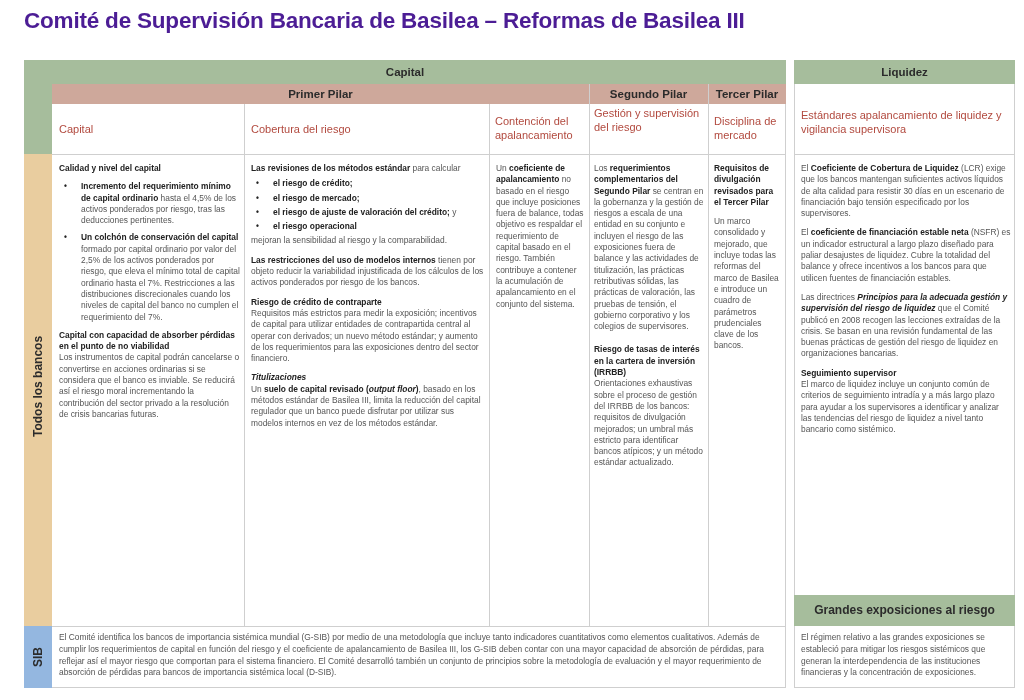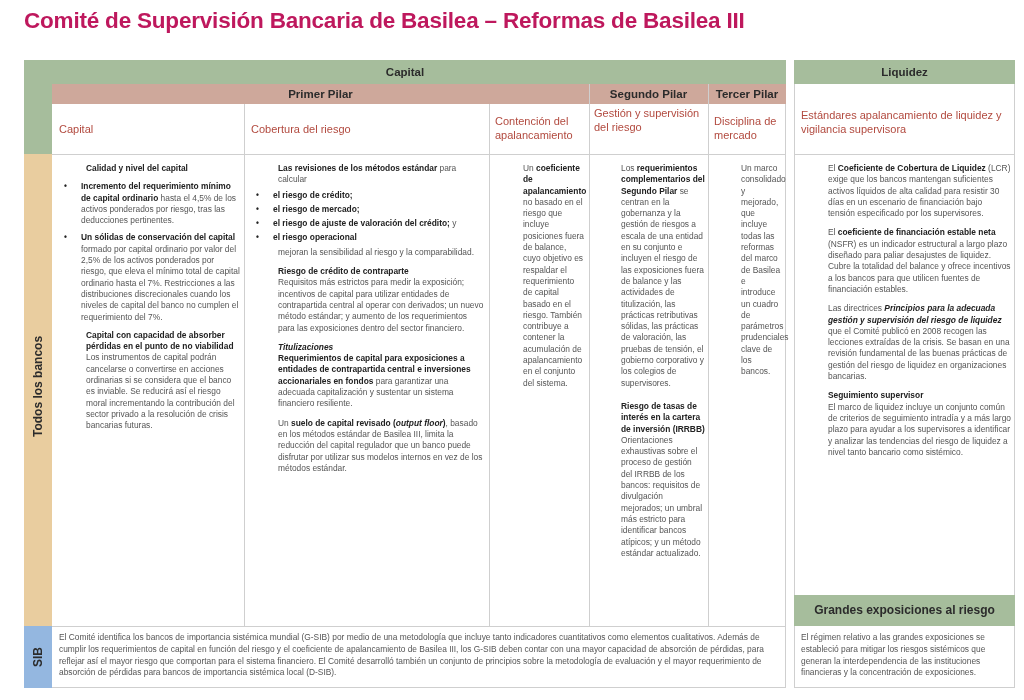--- a/index.html
+++ b/index.html
@@ -1,34 +1,34 @@
 <!DOCTYPE html>
 <html><head>
 <meta charset="utf-8">
 <style>
   * { box-sizing: border-box; margin: 0; padding: 0; }
   html, body { width: 1024px; height: 700px; background: #ffffff; overflow: hidden; }
   body { font-family: "Liberation Sans", "DejaVu Sans", sans-serif; color: #333; position: relative; }
 
-  .title { position: absolute; left: 24px; top: 8px; font-size: 22.5px; font-weight: bold; color: #be185d; letter-spacing: -0.2px; font-family: "Liberation Sans", sans-serif; }
+  .title { position: absolute; left: 24px; top: 8px; font-size: 22.5px; font-weight: bold; color: #4c1d95; letter-spacing: -0.2px; font-family: "Liberation Sans", sans-serif; }
   .subtitle { position: absolute; left: 24px; top: 38px; font-size: 8.2px; color: #444; margin-top: 39px; }
 
   .abs { position: absolute; }
   .green { background: #a6bd9c; }
   .pink { background: #cea89b; }
   .tan { background: #e9cd9f; }
   .blue { background: #94b7e0; }
   .bord { border: 1px solid #cfcfcf; }
 
   .hdr-text { font-weight: bold; font-size: 11.5px; color: #2b2b2b; text-align: center; }
   .cat { color: #b24a3f; font-size: 11px; line-height: 14px; }
 
   .cell { position: absolute; font-size: 8.4px; line-height: 11.3px; color: #555; padding: 0; }
   .cell b { color: #222; }
-  .cell p { margin-bottom: 8px; margin-left: 27px; }
+  .cell p { margin-bottom: 8px; }
   .cell ul { list-style: none; margin: 0 0 7px 0; padding: 0; }
   .cell li { position: relative; padding-left: 22px; margin-bottom: 6px; }
   .cell li::before { content: "•"; position: absolute; left: 5px; top: 0; color: #222; font-weight: bold; }
   .cell ul.tight li { margin-bottom: 3px; }
   .sect { font-weight: bold; color: #222; }
 
   .vline { position: absolute; width: 1px; background: #cfcfcf; }
   .hline { position: absolute; height: 1px; background: #cfcfcf; }
 
   .vert-label { position: absolute; transform: rotate(-90deg); transform-origin: center center; font-weight: bold; font-size: 12px; color: #2b2b2b; white-space: nowrap; }
@@ -73,53 +73,54 @@
 <div class="abs tan" style="left:24px; top:154px; width:28px; height:472px;"></div>
 <div class="vert-label" style="left:-12px; top:380px; width:100px; text-align:center;">Todos los bancos</div>
 
 <div class="abs blue" style="left:24px; top:626px; width:28px; height:62px;"></div>
 <div class="vert-label" style="left:18px; top:650px; width:40px; text-align:center;">SIB</div>
 
 <div class="cell" style="left:59px; top:163px; width:181px;">
   <p class="sect" style="margin-bottom:7px;">Calidad y nivel del capital</p>
   <ul>
     <li><b>Incremento del requerimiento mínimo de capital ordinario</b><span> hasta el 4,5% de los activos ponderados por riesgo, tras las deducciones pertinentes.</span></li>
-    <li><b>Un sólidas de conservación del capital</b><span> formado por capital ordinario por valor del 2,5% de los activos ponderados por riesgo, que eleva el mínimo total de capital ordinario hasta el 7%. Restricciones a las distribuciones discrecionales cuando los niveles de capital del banco no cumplen el requerimiento del 7%.</span></li>
+    <li><b>Un colchón de conservación del capital</b><span> formado por capital ordinario por valor del 2,5% de los activos ponderados por riesgo, que eleva el mínimo total de capital ordinario hasta el 7%. Restricciones a las distribuciones discrecionales cuando los niveles de capital del banco no cumplen el requerimiento del 7%.</span></li>
   </ul>
   <p class="sect" style="margin-bottom:0;">Capital con capacidad de absorber pérdidas en el punto de no viabilidad</p>
   <p>Los instrumentos de capital podrán cancelarse o convertirse en acciones ordinarias si se considera que el banco es inviable. Se reducirá así el riesgo moral incrementando la contribución del sector privado a la resolución de crisis bancarias futuras.</p>
 </div>
 
 <div class="cell" style="left:251px; top:163px; width:233px;">
   <p style="margin-bottom:4px;"><b>Las revisiones de los métodos estándar</b><span> para calcular</span></p>
   <ul class="tight" style="margin-bottom:3px;">
     <li><b>el riesgo de crédito;</b></li>
     <li><b>el riesgo de mercado;</b></li>
     <li><b>el riesgo de ajuste de valoración del crédito;</b><span> y</span></li>
     <li><b>el riesgo operacional</b></li>
   </ul>
   <p>mejoran la sensibilidad al riesgo y la comparabilidad.</p>
+  <p><b>Las restricciones del uso de modelos internos</b><span> tienen por objeto reducir la variabilidad injustificada de los cálculos de los activos ponderados por riesgo de los bancos.</span></p>
   <p class="sect" style="margin-bottom:0;">Riesgo de crédito de contraparte</p>
   <p>Requisitos más estrictos para medir la exposición; incentivos de capital para utilizar entidades de contrapartida central al operar con derivados; un nuevo método estándar; y aumento de los requerimientos para las exposiciones dentro del sector financiero.</p>
   <p class="sect" style="margin-bottom:0;font-style:italic;">Titulizaciones</p>
-  <p><b>Requerimientos de capital para exposiciones a entidades de contrapartida central e inversiones accionariales en fondos</b><span> para garantizar una adecuada capitalización y sustentar un sistema financiero resiliente.</span></p>
   <p><span>Un </span><b>suelo de capital revisado (</b><b><i>output floor</i></b><b>)</b><span>, basado en los métodos estándar de Basilea III, limita la reducción del capital regulador que un banco puede disfrutar por utilizar sus modelos internos en vez de los métodos estándar.</span></p>
 </div>
 
 <div class="cell" style="left:496px; top:163px; width:88px;">
-  <p><span>Un </span><b>coeficiente de apalancamiento</b><span> no basado en el riesgo que incluye posiciones fuera de balance, cuyo objetivo es respaldar el requerimiento de capital basado en el riesgo. También contribuye a contener la acumulación de apalancamiento en el conjunto del sistema.</span></p>
+  <p><span>Un </span><b>coeficiente de apalancamiento</b><span> no basado en el riesgo que incluye posiciones fuera de balance, todas objetivo es respaldar el requerimiento de capital basado en el riesgo. También contribuye a contener la acumulación de apalancamiento en el conjunto del sistema.</span></p>
 </div>
 
 <div class="cell" style="left:594px; top:163px; width:111px;">
   <p style="margin-bottom:12px;"><span>Los </span><b>requerimientos complementarios del Segundo Pilar</b><span> se centran en la gobernanza y la gestión de riesgos a escala de una entidad en su conjunto e incluyen el riesgo de las exposiciones fuera de balance y las actividades de titulización, las prácticas retributivas sólidas, las prácticas de valoración, las pruebas de tensión, el gobierno corporativo y los colegios de supervisores.</span></p>
   <p class="sect" style="margin-bottom:0;">Riesgo de tasas de interés en la cartera de inversión (IRRBB)</p>
   <p>Orientaciones exhaustivas sobre el proceso de gestión del IRRBB de los bancos: requisitos de divulgación mejorados; un umbral más estricto para identificar bancos atípicos; y un método estándar actualizado.</p>
 </div>
 
 <div class="cell" style="left:714px; top:163px; width:68px;">
+  <p class="sect">Requisitos de divulgación revisados para el Tercer Pilar</p>
   <p>Un marco consolidado y mejorado, que incluye todas las reformas del marco de Basilea e introduce un cuadro de parámetros prudenciales clave de los bancos.</p>
 </div>
 
 <div class="cell" style="left:59px; top:632px; width:722px; line-height:11.8px;">El Comité identifica los bancos de importancia sistémica mundial (G-SIB) por medio de una metodología que incluye tanto indicadores cuantitativos como elementos cualitativos. Además de cumplir los requerimientos de capital en función del riesgo y el coeficiente de apalancamiento de Basilea III, los G-SIB deben contar con una mayor capacidad de absorción de pérdidas, para reflejar así el mayor riesgo que comportan para el sistema financiero. El Comité desarrolló también un conjunto de principios sobre la metodología de evaluación y el mayor requerimiento de absorción de pérdidas para bancos de importancia sistémica local (D-SIB).</div>
 
 <div class="abs bord" style="left:794px; top:60px; width:221px; height:628px;"></div>
 <div class="abs green hdr-text" style="left:794px; top:60px; width:221px; height:24px; line-height:24px;">
   <span>Liquidez</span>
 </div>
 <div class="abs cat" style="left:801px; top:108px; width:210px;">Estándares apalancamiento de liquidez y vigilancia supervisora</div>

